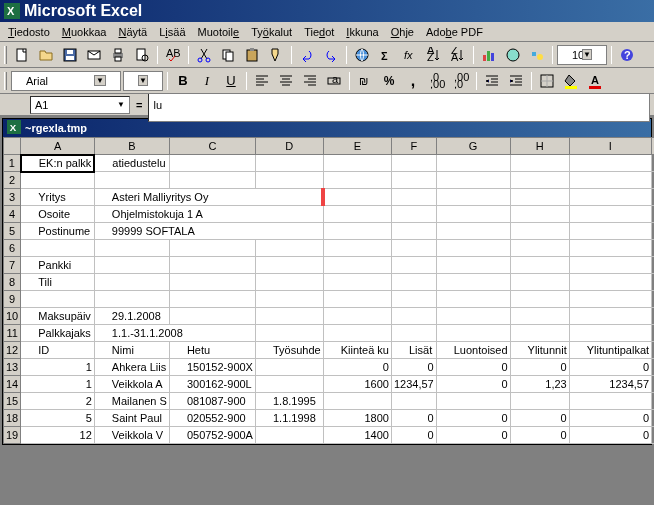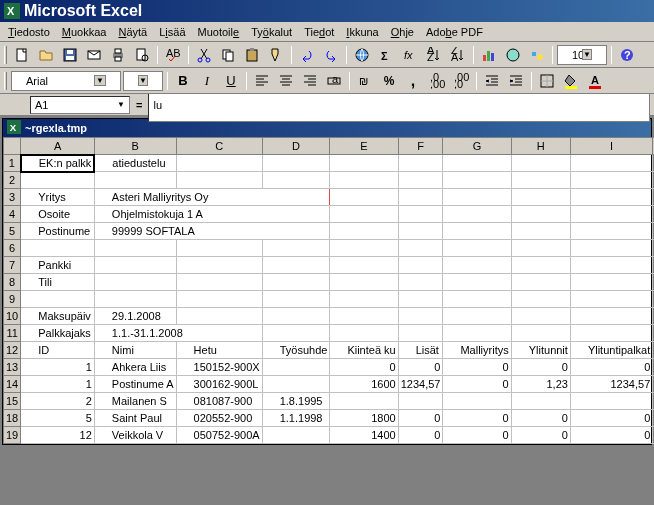--- a/index.html
+++ b/index.html
@@ -371,21 +371,21 @@
               <td></td>
               <td></td>
               <td></td>
               <td></td>
               <td></td>
               <td></td>
             </tr>
         <tr>
               <th class="rowhdr">3</th>
               <td class="txt">Yritys</td>
-              <td class="txt" colspan="3" style="border-right:1px solid #ef4444">Asteri Malliyritys Oy</td>
+              <td class="txt" colspan="3" style="border-right:4px solid #ef4444">Asteri Malliyritys Oy</td>
               <td></td>
               <td></td>
               <td></td>
               <td></td>
               <td></td>
               <td></td>
             </tr>
         <tr>
               <th class="rowhdr">4</th>
               <td class="txt">Osoite</td>
@@ -486,21 +486,21 @@
               <td></td>
             </tr>
         <tr>
               <th class="rowhdr">12</th>
               <td class="txt">ID</td>
               <td class="txt">Nimi</td>
               <td class="txt">Hetu</td>
               <td class="txt">Työsuhde</td>
               <td class="txt">Kiinteä ku</td>
               <td class="txt">Lisät</td>
-              <td class="txt">Malliyritys</td>
+              <td class="txt">Luontoised</td>
               <td class="txt">Ylitunnit</td>
               <td class="txt">Ylituntipalkat</td>
               <td></td>
             </tr>
         </tbody>
           <tbody id="datarows">
             <tr>
               <th class="rowhdr">13</th>
     <td class="num">1</td>
     <td class="txt">Ahkera Liis</td>
@@ -509,21 +509,21 @@
     <td class="num">0</td>
     <td class="num">0</td>
     <td class="num">0</td>
     <td class="num">0</td>
     <td class="num">0</td>
     <td></td>
             </tr>
             <tr>
               <th class="rowhdr">14</th>
     <td class="num">1</td>
-    <td class="txt">Postinume A</td>
+    <td class="txt">Veikkola A</td>
     <td class="txt">300162-900L</td>
     <td class="txt"></td>
     <td class="num">1600</td>
     <td class="num">1234,57</td>
     <td class="num">0</td>
     <td class="num">1,23</td>
     <td class="num">1234,57</td>
     <td></td>
             </tr>
             <tr>

